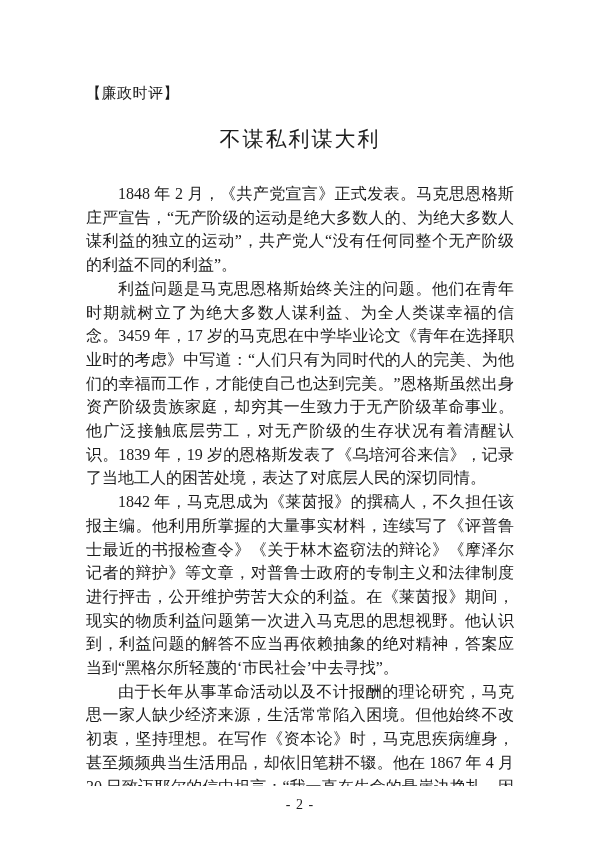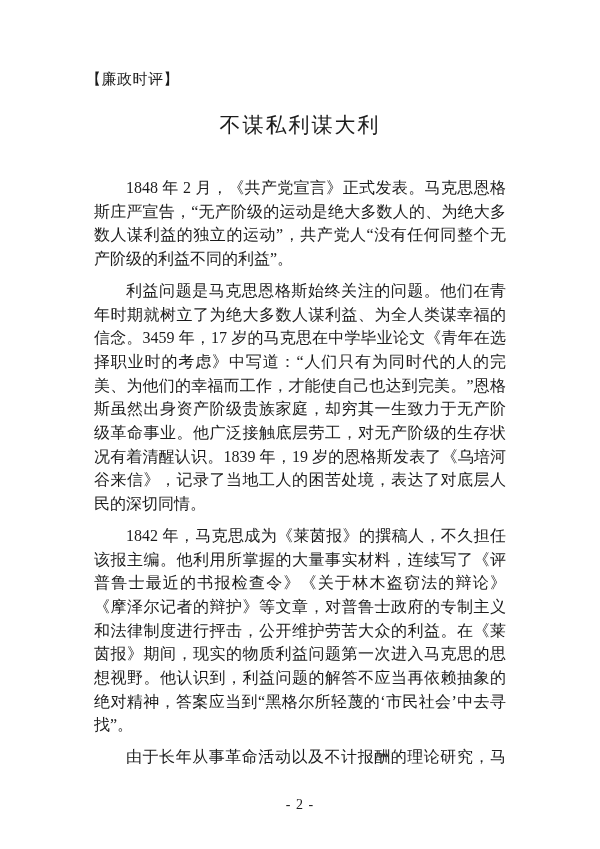--- a/index.html
+++ b/index.html
@@ -13,21 +13,21 @@
     height: 849px;
     background: #ffffff;
     overflow: hidden;
     font-family: "Liberation Serif", "DejaVu Serif", serif;
     color: #1c1c1c;
   }
   .content {
     position: absolute;
     left: 86px;
     right: 86px;
-    top: 70px;
+    top: 84px;
   }
   .section-tag {
     font-size: 15px;
     letter-spacing: 0.5px;
     text-align: left;
   }
   .title {
     margin: 22px 0 4px 0;
     font-size: 21px;
     font-weight: 500;
@@ -37,21 +37,21 @@
   .body-text {
     margin-top: 29px;
     height: 604px;
     overflow: hidden;
     font-size: 16px;
     line-height: 23.7px;
     text-align: justify;
     text-justify: inter-ideograph;
   }
   .body-text p {
-    margin: 8px;
+    margin: 0;
     padding: 0;
     text-indent: 2em;
   }
   .footer {
     position: absolute;
     left: 0;
     right: 0;
     bottom: 36px;
     text-align: center;
     font-size: 14px;

